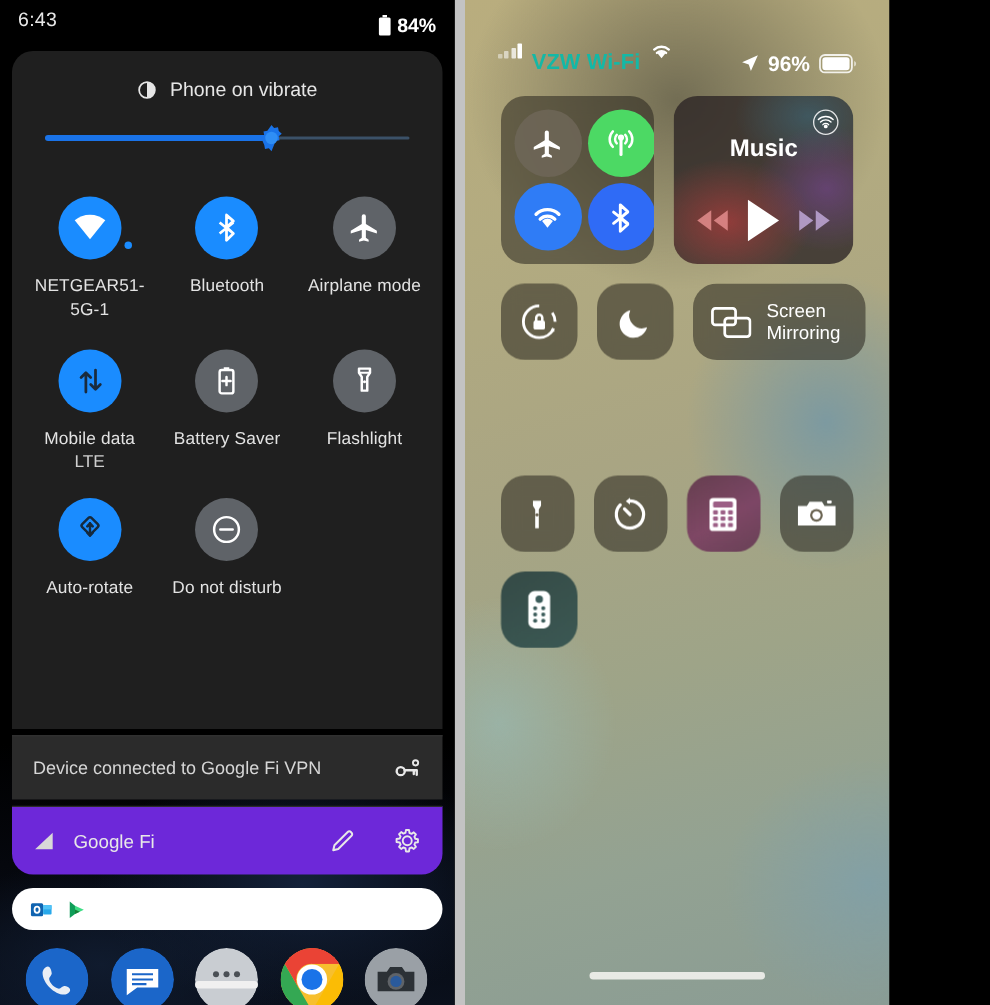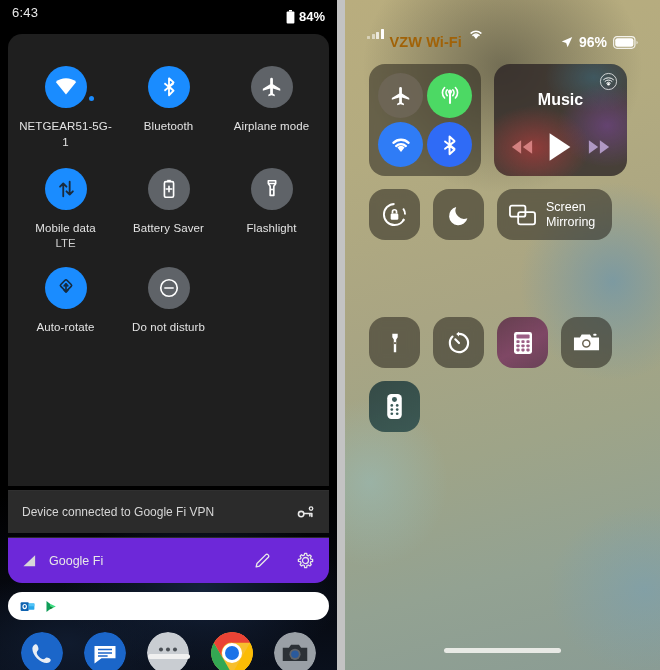--- a/index.html
+++ b/index.html
@@ -2,21 +2,21 @@
 <html><head>
 <meta charset="utf-8">
 <style>
   * { box-sizing: border-box; margin: 0; padding: 0; }
   html, body {
     width: 660px; height: 670px;
     font-family: "Liberation Sans", sans-serif;
     background: #000;
     overflow: hidden;
   }
-  .screen { position: relative; width: 660px; height: 670px; display: flex; }
+  .screen { position: relative; width: 593px; height: 670px; display: flex; }
 
   
   .android {
     position: relative;
     width: 337px; height: 670px;
     background: #000;
     overflow: hidden;
   }
   .android-wallpaper {
     position: absolute; left: 0; top: 0; width: 337px; height: 670px;
@@ -152,21 +152,21 @@
       linear-gradient(165deg, #b9ad7e 0%, #b3ab80 22%, #a9a583 45%, #9ea488 65%, #93a292 82%, #8a9c94 100%);
     filter: blur(0.3px);
   }
   .ios-statusbar {
     position: relative; height: 58px;
     display: flex; align-items: flex-end; justify-content: space-between;
     padding: 0 22px 8px;
     color: #fff;
   }
   .ios-sb-left, .ios-sb-right { display: flex; align-items: center; gap: 6px; }
-  .ios-carrier { font-size: 14.5px; font-weight: bold; color: #a16207; letter-spacing: .1px; margin-top: 16px; }
+  .ios-carrier { font-size: 14.5px; font-weight: bold; color: #14b8a6; letter-spacing: .1px; margin-top: 16px; }
   .ios-batt-pct { font-size: 14px; font-weight: bold; color: #fff; }
   .sig-bars { display: flex; align-items: flex-end; gap: 1.5px; height: 10px; }
   .sig-bars i { width: 3px; background: #fff; border-radius: .5px; display: block; }
 
   .ios-grid {
     position: relative; padding: 6px 24px 0;
   }
   .ios-row { display: flex; gap: 13px; margin-bottom: 13px; }
   .ios-module {
     border-radius: 16px;
@@ -246,20 +246,39 @@
         <svg class="batt-glyph" width="9" height="14" viewBox="0 0 9 14">
           <rect x="3" y="0" width="3" height="1.6" fill="#fff"></rect>
           <rect x="0.6" y="1.6" width="7.8" height="12" rx="1" fill="#fff"></rect>
         </svg>
         <span class="sb-batt-pct">84%</span>
       </div>
     </div>
 
     <div class="qs-panel">
 
+      <div class="qs-brightness">
+        <div class="qs-bright-label">
+          <svg width="14" height="14" viewBox="0 0 24 24">
+            <circle cx="12" cy="12" r="9" fill="none" stroke="#e6e6e6" stroke-width="2"></circle>
+            <path d="M12 3 A9 9 0 0 1 12 21 Z" fill="#e6e6e6"></path>
+          </svg>
+          <span>Phone on vibrate</span>
+        </div>
+        <div class="qs-slider-wrap">
+          <div class="qs-slider-track"></div>
+          <div class="qs-slider-fill" id="andFill" style="width: 62%;"></div>
+          <div class="qs-slider-thumb" id="andThumb" style="left: 62%;">
+            <svg width="20" height="20" viewBox="0 0 24 24">
+              <path d="M12 1.5l2.1 2.4 3.1-.6.6 3.1 2.4 2.1-2.4 2.1.6 3.1-3.1.6L12 22.5l-2.1-2.4-3.1.6-.6-3.1L3.8 12l2.4-2.1-.6-3.1 3.1-.6z" fill="#1a73e8"></path>
+              <circle cx="12" cy="12" r="5" fill="#2f8ef5"></circle>
+            </svg>
+          </div>
+        </div>
+      </div>
 
       <div class="qs-grid">
 
         <div class="qs-tile">
           <div class="qs-icon on">
             <svg width="24" height="24" viewBox="0 0 24 24">
               <path d="M12 19.5l10.2-12.6C19.4 4.5 15.9 3.2 12 3.2S4.6 4.5 1.8 6.9z" fill="#fff"></path>
             </svg>
             <span class="wifi-dot"></span>
           </div>

